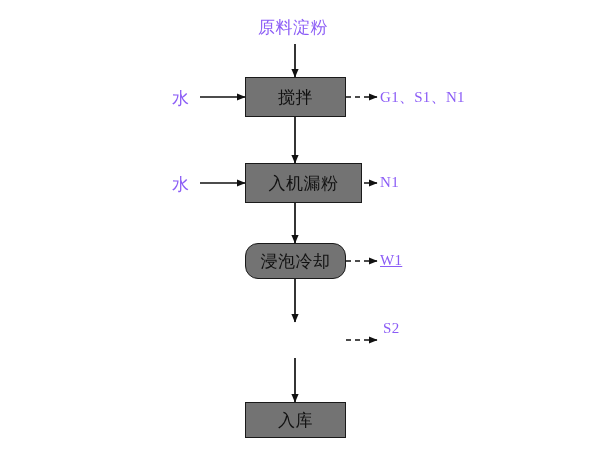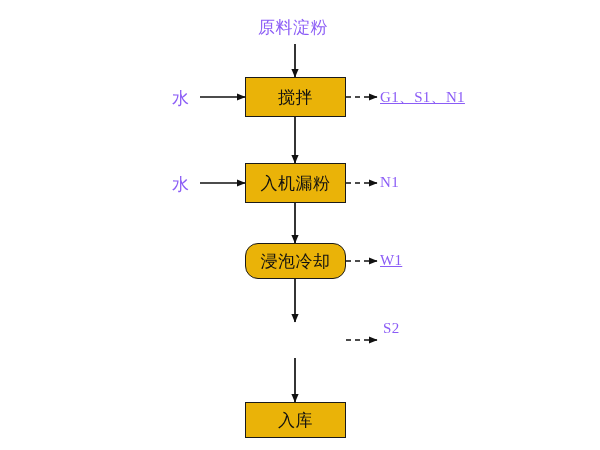--- a/index.html
+++ b/index.html
@@ -21,21 +21,21 @@
     position: absolute;
     left: 0;
     top: 0;
     width: 600px;
     height: 450px;
   }
   .proc-box {
     position: absolute;
     box-sizing: border-box;
     border: 1.6px solid #1a1a1a;
-    background: #eab308;
+    background: #737373;
     display: flex;
     align-items: center;
     justify-content: center;
     color: #111111;
     font-size: 17px;
     letter-spacing: 0.5px;
     font-family: "DejaVu Sans", "Liberation Sans", sans-serif;
   }
   .txt-label {
     position: absolute;
@@ -83,38 +83,38 @@
     <line x1="346" y1="261" x2="377" y2="261" stroke="#111111" stroke-width="1.7" stroke-dasharray="5,4" marker-end="url(#arrow-dashed)"></line>
     <line x1="346" y1="340" x2="377" y2="340" stroke="#111111" stroke-width="1.7" stroke-dasharray="5,4" marker-end="url(#arrow-dashed)"></line>
   </svg>
 
   <div class="txt-label cn-label" style="left:258px; top:16px;">原料淀粉</div>
 
   <div class="proc-box" style="left:245px; top:77px; width:101px; height:40px;">
     <span>搅拌</span>
   </div>
 
-  <div class="proc-box" style="left:245px; top:163px; width:101px; height:40px;">
+  <div class="proc-box" style="left:245px; top:163px; width:117px; height:40px;">
     <span>入机漏粉</span>
   </div>
 
   <div class="proc-box" style="left:245px; top:243px; width:101px; height:36px;border-radius:13px;">
     <span>浸泡冷却</span>
   </div>
 
 
   <div class="proc-box" style="left:245px; top:402px; width:101px; height:36px;align-items:center;">
     <span>入库</span>
   </div>
 
   <div class="txt-label cn-label" style="left:172px; top:87px;">水</div>
 
   <div class="txt-label cn-label" style="left:172px; top:173px;">水</div>
 
-  <div class="txt-label code-label" style="left:380px; top:88px;text-decoration:underline;">G1、S1、N1</div>
+  <div class="txt-label code-label" style="left:380px; top:88px;">G1、S1、N1</div>
 
   <div class="txt-label code-label" style="left:380px; top:174px;">N1</div>
 
   <div class="txt-label code-label" style="left:380px; top:252px;text-decoration:underline;">W1</div>
 
   <div class="txt-label code-label" style="left:383px; top:320px;">S2</div>
 
 </div>
 
 </body></html>

